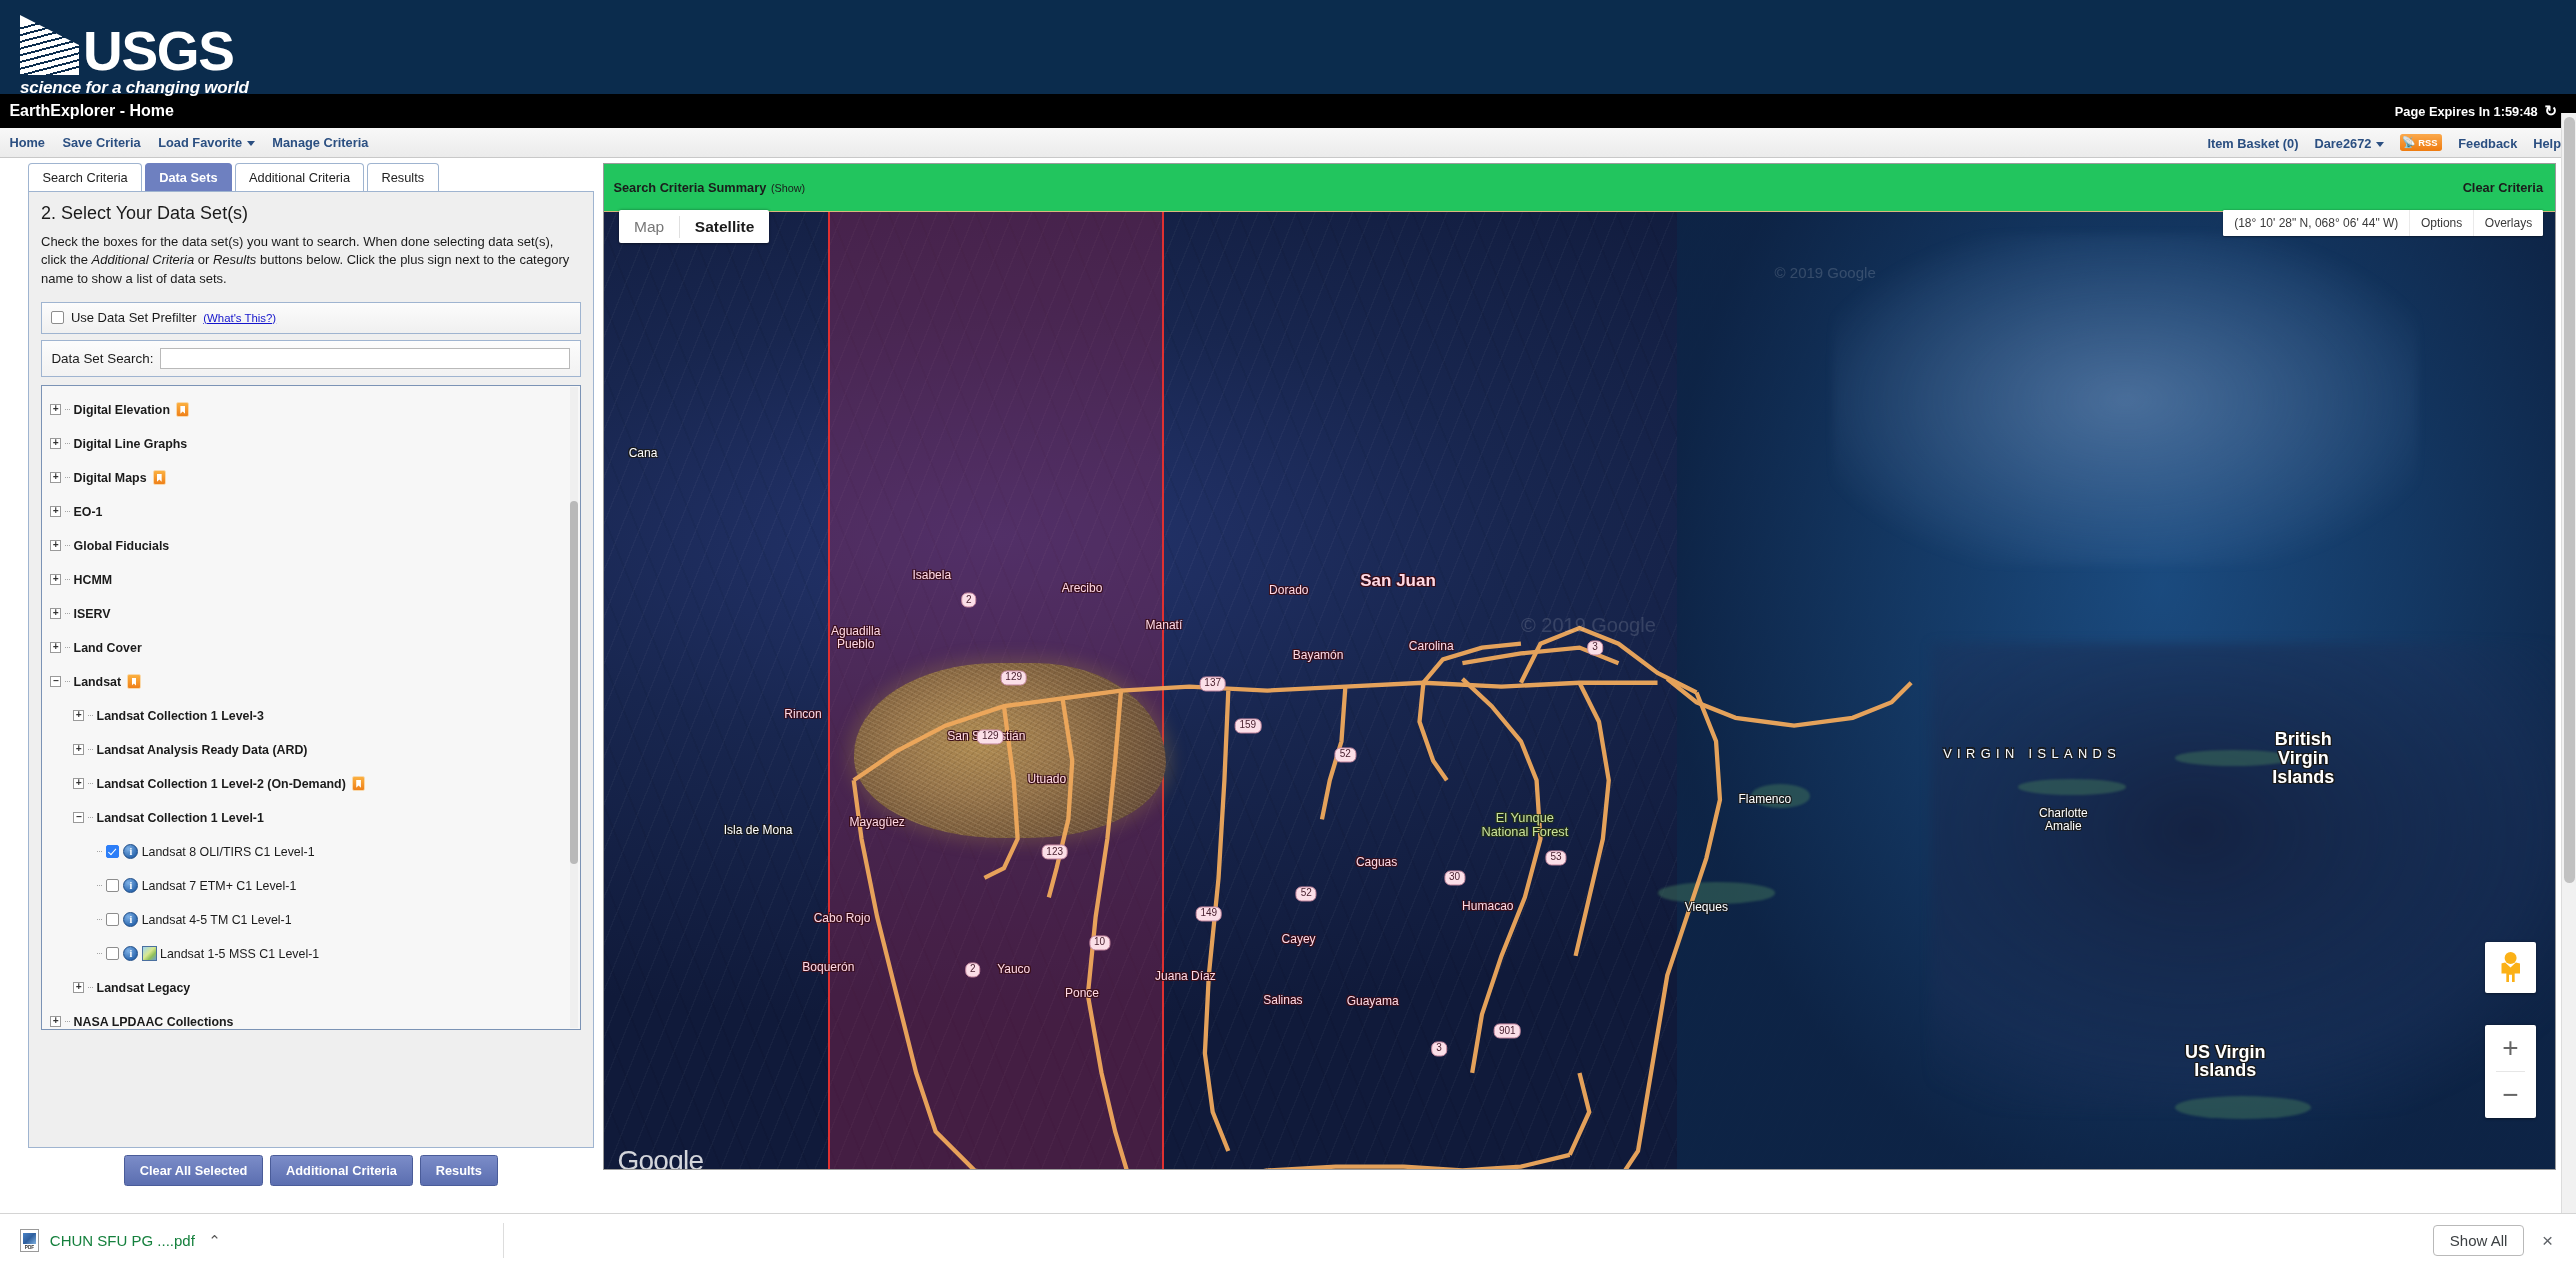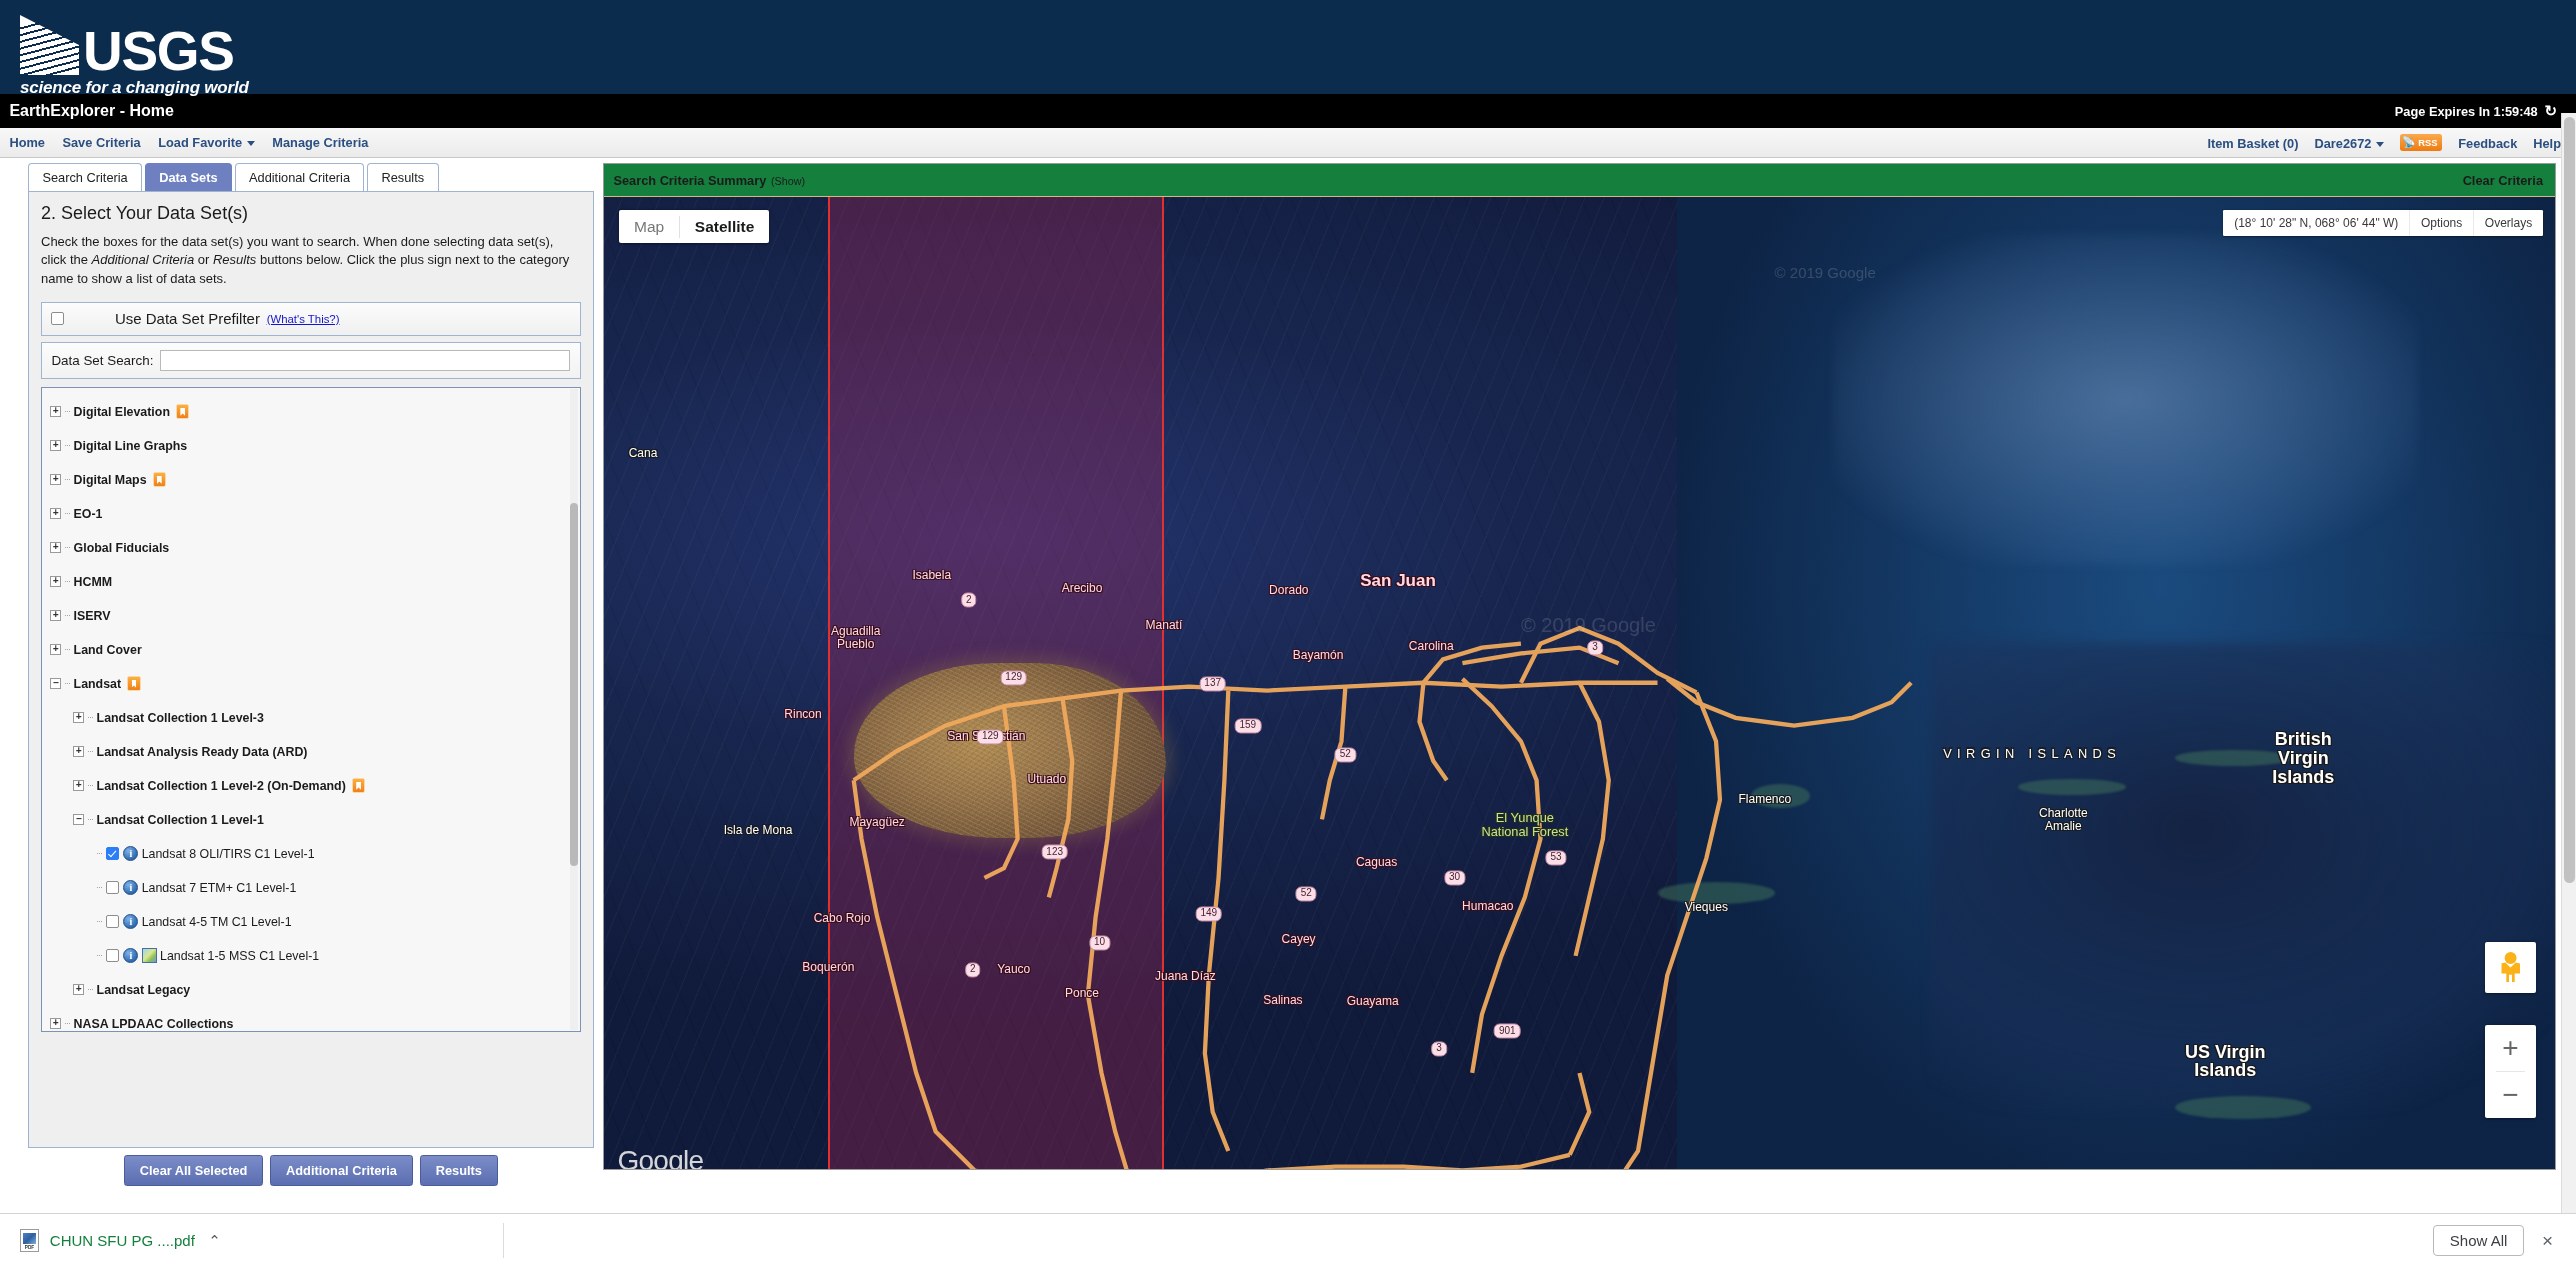--- a/index.html
+++ b/index.html
@@ -224,21 +224,21 @@
   }
   .cbx.checked::after {
     content: "";
     position: absolute;
     left: 3.4px; top: 0.7px;
     width: 3.4px; height: 7.4px;
     border: solid #ffffff;
     border-width: 0 1.7px 1.7px 0;
     transform: rotate(42deg);
   }
-  .prefilter-label { font-size: 15px; color: #1b1b1b; margin-left: 44px; }
+  .prefilter-label { font-size: 13px; color: #1b1b1b; }
   .link-blue {
     font-size: 11.4px;
     color: #1414cc;
     text-decoration: underline;
     cursor: pointer;
   }
 
   #search-box-row {
     border: 0.7px solid #9fb4d0;
     background: linear-gradient(to bottom,#fcfcfc,#f2f2f2);
@@ -370,22 +370,22 @@
   
   #map-area {
     flex: 1;
     position: relative;
     border: 0.7px solid #9b9b9b;
     margin: 5.4px 20px 5.4px 0;
     overflow: hidden;
     background: #12204a;
   }
   #criteria-summary-bar {
-    height: 33px;
-    background: #15803d;
+    height: 48px;
+    background: #22c55e;
     border-bottom: 0.7px solid #d8b87c;
     display: flex;
     align-items: center;
     justify-content: space-between;
     padding: 0 12px 0 9.4px;
     position: relative;
     z-index: 10;
     gap: 15px;
   }
   #criteria-summary-bar .scs-left {

